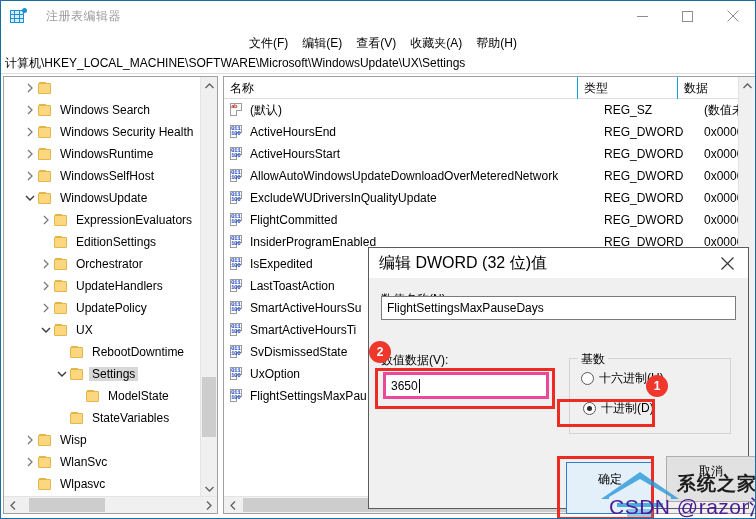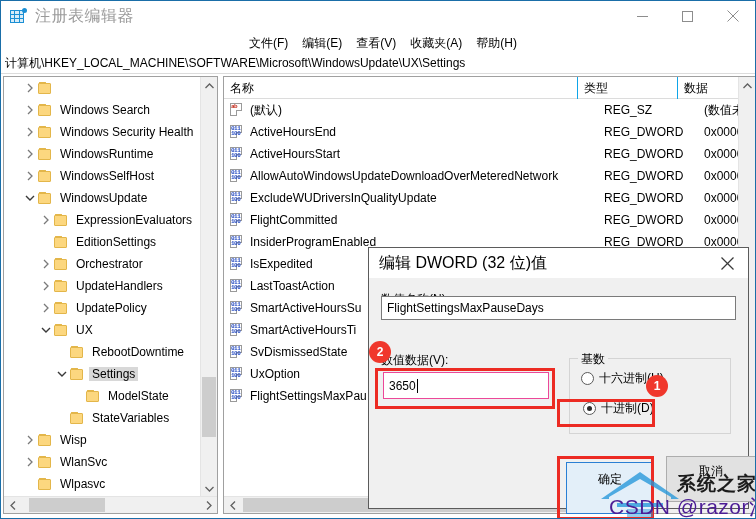--- a/index.html
+++ b/index.html
@@ -52,22 +52,22 @@
   }
   .app-icon .grid i { background: #d8ecf8; display: block; }
   .app-icon .dot {
     position: absolute;
     right: -1px; top: 0px;
     width: 5px; height: 5px;
     border-radius: 50%;
     background: #1b8fd4;
   }
   .title-text {
-    margin-left: 9px;
-    font-size: 16px;
+    margin-left: 20px;
+    font-size: 12px;
     color: #9b9b9b;
     letter-spacing: 0.5px;
   }
   .win-buttons {
     margin-left: auto;
     display: flex;
     height: 31px;
   }
   .win-btn {
     width: 45px;
@@ -351,21 +351,21 @@
     position: absolute;
     background: #ffffff;
     border: 1px solid #7a7a7a;
     box-sizing: border-box;
     display: flex;
     align-items: center;
     padding-left: 5px;
     font-size: 12px;
   }
   .txtbox.focused {
-    border: 1px solid #ec4899;
+    border: 3px solid #ec4899;
   }
   .caret {
     display: inline-block;
     width: 1px;
     height: 14px;
     background: #000;
     margin-left: 1px;
   }
   .groupbox {
     position: absolute;

